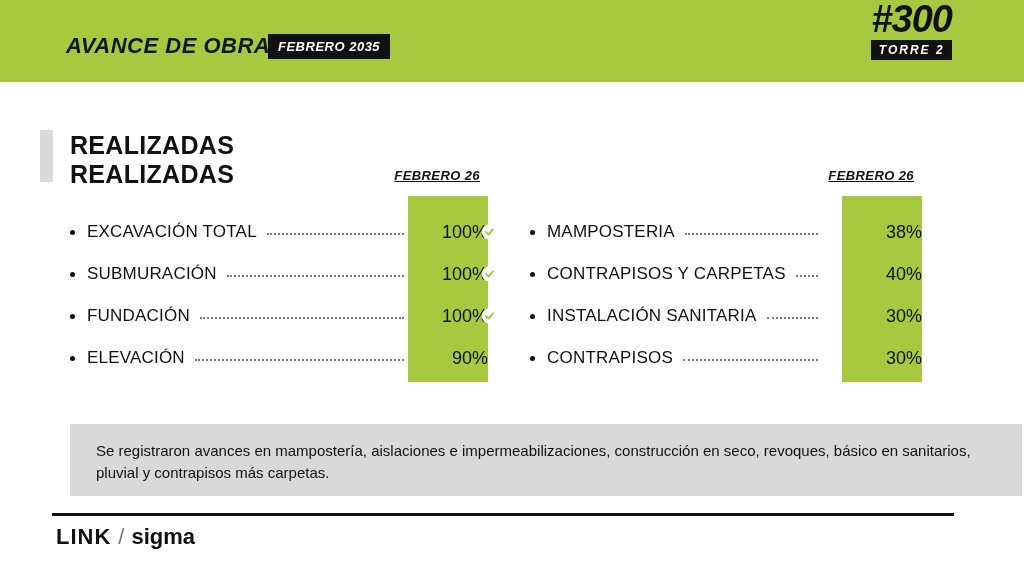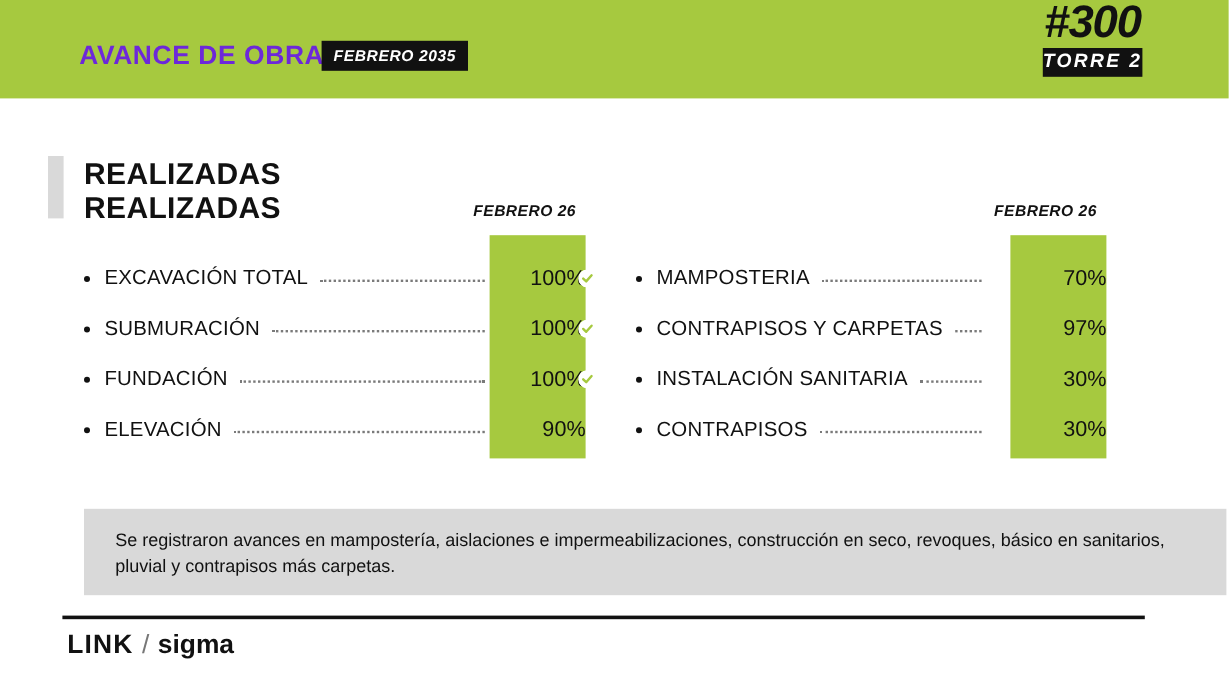--- a/index.html
+++ b/index.html
@@ -11,42 +11,42 @@
   }
   .page { position: relative; width: 1024px; height: 576px; background:#fff; }
 
   
   .header {
     position: absolute; left: 0; top: 0; width: 1024px; height: 82px;
     background: #a6c93f;
   }
   .header-title {
     position: absolute; left: 66px; top: 33px;
-    font-size: 22px; font-weight: bold; 
-    letter-spacing: 0.5px; color: #6d28d9;
+    font-size: 22px; font-weight: bold; font-style: italic;
+    letter-spacing: 0.5px; color: #0f172a;
   }
   .header-date-box {
     position: absolute; left: 268px; top: 34px;
     background: #111111; color: #ffffff;
     padding: 5px 10px 5px 10px;
     font-size: 13px; font-weight: bold; font-style: italic;
     letter-spacing: 0.5px;
   }
   .logo-block {
     position: absolute; right: 72px; top: 0;
     text-align: center;
   }
   .logo-hash {
     font-size: 38px; font-weight: bold; font-style: italic;
     color: #111111; letter-spacing: -1px; line-height: 38px;
   }
   .logo-tower {
     margin-top: 2px;
     background: #111111; color: #ffffff;
-    font-size: 16px; font-weight: bold; font-style: italic;
+    font-size: 12px; font-weight: bold; font-style: italic;
     letter-spacing: 2px; padding: 3px 0 3px 0;
     width: 100%;
   }
 
   
   .sec-bar {
     position: absolute; left: 40px; top: 130px;
     width: 13px; height: 52px; background: #d9d9d9;
   }
   .sec-title {
@@ -58,20 +58,21 @@
   
   .col { position: absolute; top: 168px; }
   .col-left  { left: 70px;  width: 420px; }
   .col-right { left: 530px; width: 400px; }
 
   .col-head {
     text-align: right;
     font-size: 13px; font-weight: bold; font-style: italic;
     color: #111111; letter-spacing: 0.4px;
     padding-right: 8px;
+    text-decoration: underline;
   }
   .col-left .col-head  { width: 418px; }
   .col-right .col-head { width: 392px; }
 
   .pct-band {
     position: absolute; top: 28px;
     background: #a6c93f;
   }
   .band-left  { left: 338px; width: 80px; height: 186px; }
   .band-right { left: 312px; width: 80px; height: 186px; }
@@ -214,28 +215,28 @@
 
   <div class="col col-right">
     <div class="col-head">FEBRERO 26</div>
     <div class="pct-band band-right"></div>
     <div class="rows">
 
       <div class="row">
         <span class="bullet"></span>
         <span class="label">MAMPOSTERIA</span>
         <span class="dots dots-stop"></span>
-        <span class="pct">70%</span>
+        <span class="pct">38%</span>
       </div>
 
       <div class="row">
         <span class="bullet"></span>
         <span class="label">CONTRAPISOS Y CARPETAS</span>
         <span class="dots dots-stop"></span>
-        <span class="pct">97%</span>
+        <span class="pct">40%</span>
       </div>
 
       <div class="row">
         <span class="bullet"></span>
         <span class="label">INSTALACIÓN SANITARIA</span>
         <span class="dots dots-stop"></span>
         <span class="pct">30%</span>
       </div>
 
       <div class="row">

